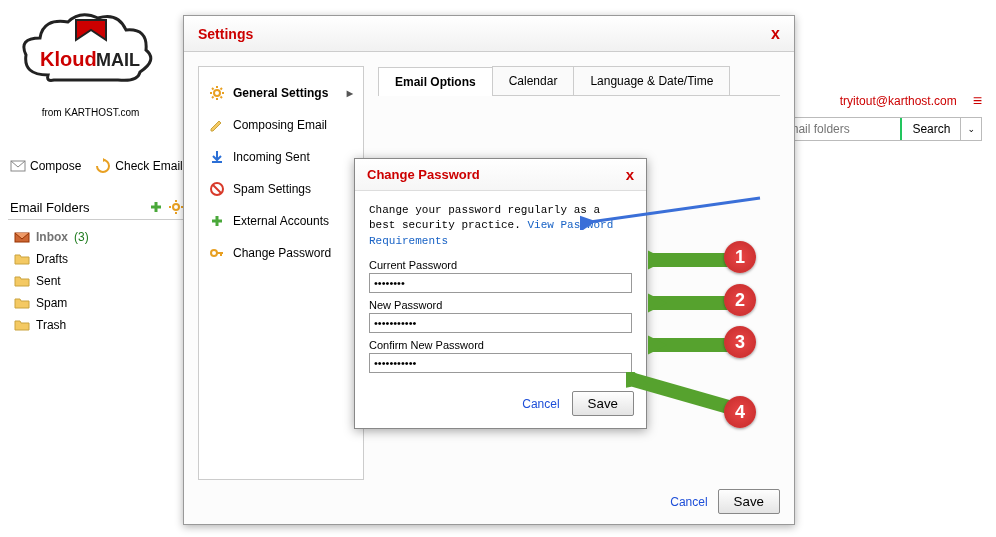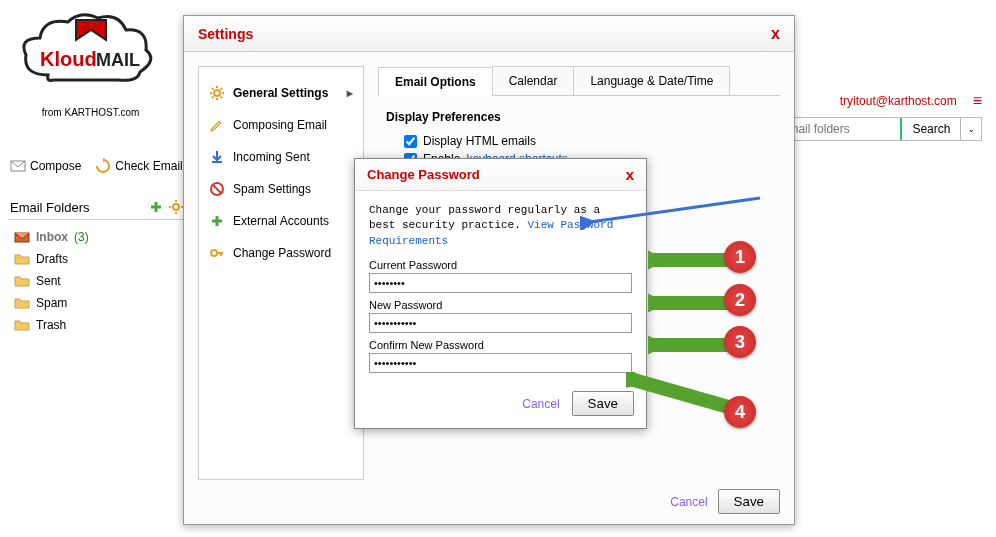--- a/index.html
+++ b/index.html
@@ -42,21 +42,21 @@
 .tabs { display: flex; border-bottom: 1px solid #ccc; }
 .tab { padding: 7px 16px; border: 1px solid #ccc; border-bottom: none; background: #fafafa; cursor: pointer; margin-right: -1px; }
 .tab.active { background: #fff; font-weight: bold; position: relative; top: 1px; }
 .pref-content { padding: 14px 8px; }
 .pref-content h4 { font-size: 12px; margin-bottom: 8px; }
 .checkrow { display: flex; align-items: center; gap: 6px; padding: 2px 0 2px 18px; font-size: 12px; }
 .checkrow a { color: #1862c5; text-decoration: none; }
 
 
 .settings-ftr { position: absolute; bottom: 10px; right: 14px; display: flex; align-items: center; gap: 10px; }
-.linkbtn { color: #8b5cf6; cursor: pointer; }
+.linkbtn { color: #1d4ed8; cursor: pointer; }
 .btn { background: linear-gradient(#fefefe,#e4e4e4); border: 1px solid #888; padding: 4px 15px; cursor: pointer; border-radius: 2px; }
 
 
 .pw-modal { position: absolute; left: 354px; top: 158px; width: 293px; background: #fff; border: 1px solid #888; box-shadow: 0 2px 10px rgba(0,0,0,.35); }
 .pw-hdr { height: 32px; display: flex; align-items: center; justify-content: space-between; padding: 0 12px; border-bottom: 1px solid #ddd; background: linear-gradient(#fff,#f6f6f6); }
 .pw-hdr .title { color: #cc0000; font-weight: bold; font-size: 13px; }
 .pw-hdr .close { color: #cc0000; font-weight: bold; font-size: 15px; cursor: pointer; }
 .pw-body { padding: 12px 14px 10px 14px; }
 .pw-desc { font-size: 11px; line-height: 1.4; margin-bottom: 10px; font-family: Liberation Mono, monospace; }
 .pw-desc a { color: #1862c5; text-decoration: none; }
@@ -238,32 +238,20 @@
             </svg></span>
         <span>Change Password</span>
       </div>
     </div>
     <div class="right-panel">
       <div class="tabs">
         <div class="tab active">Email Options</div>
         <div class="tab">Calendar</div>
         <div class="tab">Language &amp; Date/Time</div>
       </div>
-      <div class="pref-content">
-        <h4>Display Preferences</h4>
-        <div class="checkrow">
-          <input type="checkbox" checked="" style="">
-          <span>Display HTML emails</span>
-        </div>
-        <div class="checkrow">
-          <input type="checkbox" checked="" style="">
-          <span>Enable </span>
-          <a href="#">keyboard shortcuts</a>
-        </div>
-      </div>
     </div>
   </div>
   <div class="settings-ftr">
     <span class="linkbtn">Cancel</span>
     <button class="btn">Save</button>
   </div>
 </div>
 
 <div class="pw-modal">
   <div class="pw-hdr">

